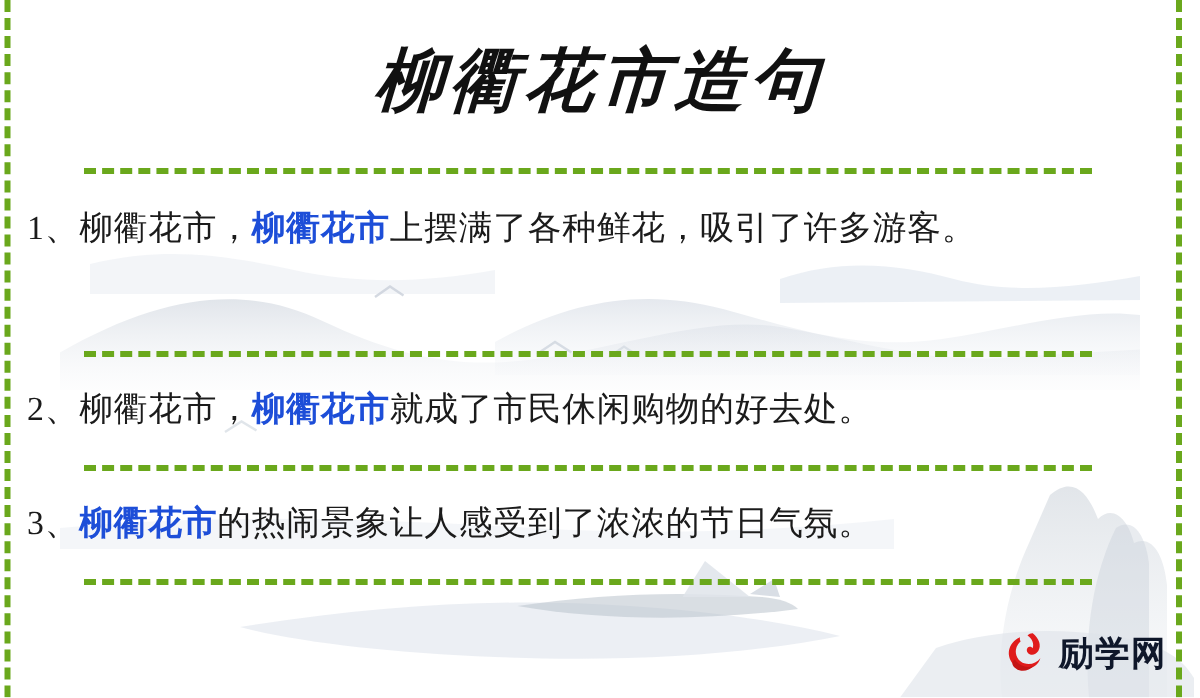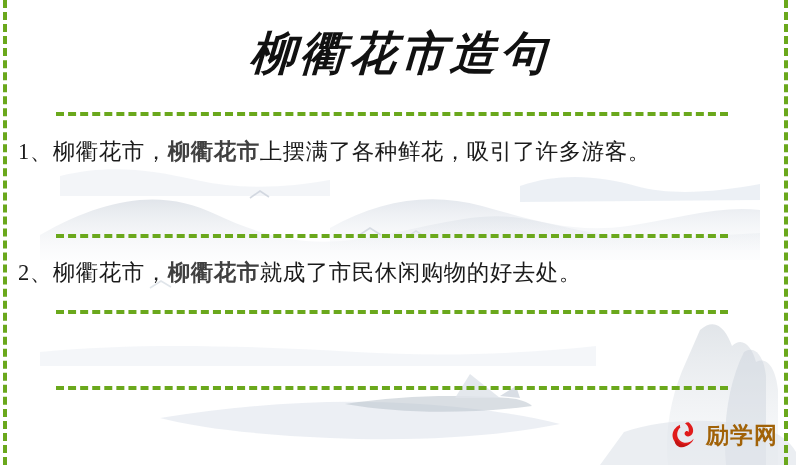--- a/index.html
+++ b/index.html
@@ -96,21 +96,21 @@
     color: #1b1b1b;
     font-family: "Liberation Serif", "DejaVu Serif", serif;
     letter-spacing: 0.5px;
     text-align: justify;
   }
   .sentence.s1 { top: 131px; }
   .sentence.s2 { top: 252px; }
   .sentence.s3 { top: 328px; }
 
   .kw {
-    color: #404040;
+    color: #1d4ed8;
     font-weight: bold;
   }
 
   
   .logo {
     position: absolute;
     left: 668px;
     top: 417px;
     height: 36px;
     display: flex;
@@ -120,21 +120,21 @@
   }
   .logo-mark {
     width: 32px;
     height: 32px;
     flex: 0 0 32px;
   }
   .logo-text {
     font-size: 23px;
     line-height: 32px;
     font-weight: bold;
-    color: #a16207;
+    color: #0f172a;
     letter-spacing: 1px;
     font-family: "Liberation Sans", "DejaVu Sans", sans-serif;
   }
 </style>
 </head>
 <body>
 
 <div class="page">
 
   <svg class="wash-svg" viewBox="0 0 800 465" preserveAspectRatio="none">
@@ -199,20 +199,23 @@
     <div class="hrule r4"></div>
 
     <div class="sentence s1">
       <span>1、</span><span>柳衢花市，</span><span class="kw">柳衢花市</span><span>上摆满了各种鲜花，吸引了许多游客。</span>
     </div>
 
     <div class="sentence s2">
       <span>2、</span><span>柳衢花市，</span><span class="kw">柳衢花市</span><span>就成了市民休闲购物的好去处。</span>
     </div>
 
+    <div class="sentence s3">
+      <span>3、</span><span></span><span class="kw">柳衢花市</span><span>的热闹景象让人感受到了浓浓的节日气氛。</span>
+    </div>
 
   </div>
 
   <div class="logo">
     <svg class="logo-mark" viewBox="0 0 32 32">
       <path d="M20.5 3.2 C24.8 6.6 26.4 11.4 24.2 15.0 C22.6 17.6 19.4 18.2 17.6 16.6
                C16.1 15.3 16.3 13.2 17.7 12.4 C18.7 11.8 20.0 12.2 20.4 13.2
                C21.6 10.4 20.2 6.6 17.0 4.6 C18.1 3.6 19.3 3.1 20.5 3.2 Z" fill="#e01b1b"></path>
       <path d="M12.0 5.8 C7.2 8.0 4.0 12.6 4.6 17.6 C5.3 23.4 10.6 27.6 16.6 27.0
                C21.0 26.5 24.5 23.6 25.6 19.8 C22.9 23.2 18.6 24.6 14.8 23.2

